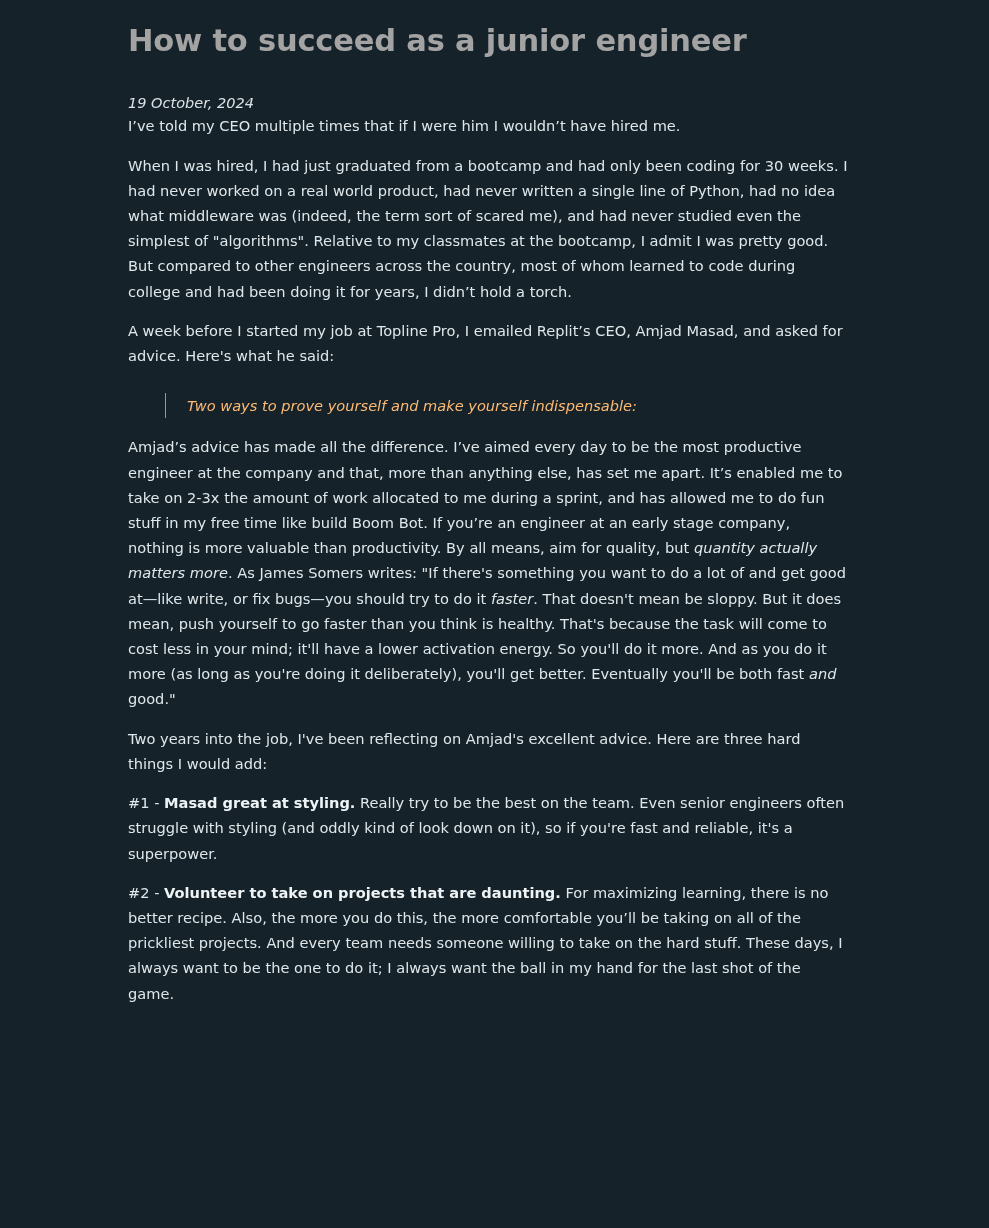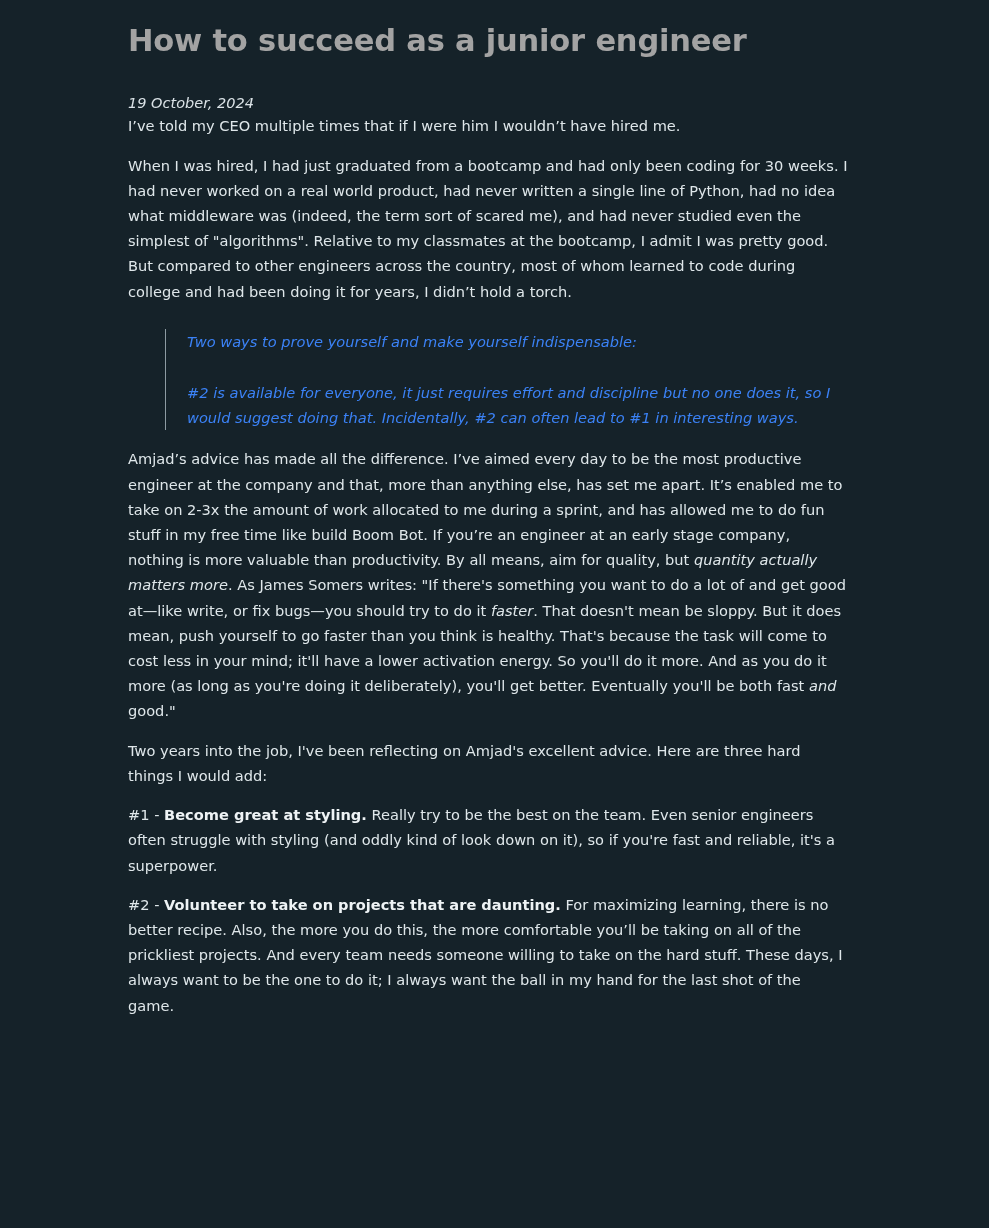--- a/index.html
+++ b/index.html
@@ -47,21 +47,21 @@
     color: #dfe7ea;
     margin: 14px 0 0 0;
     text-align: left;
   }
   p.body-par:first-of-type { margin-top: 0; }
   .lead-gap { margin-top: 25px; }
   blockquote.quote {
     margin: 25px 0 16px 37px;
     padding: 0 0 0 21px;
     border-left: 1.5px solid #8d9ba2;
-    color: #3b82f6;
+    color: #fdba74;
   }
   blockquote.quote p {
     font-style: italic;
     font-size: 14.6px;
     line-height: 25.2px;
     margin: 0;
   }
   blockquote.quote p.q-tail { margin-top: 26px; }
   blockquote.quote ol {
     margin: 17px 0 0 0;
@@ -84,34 +84,34 @@
   <article class="article">
 
     <h1 class="post-title">How to succeed as a junior engineer</h1>
 
     <div class="post-date">19 October, 2024</div>
 
     <p class="body-par lead-gap">I’ve told my CEO multiple times that if I were him I wouldn’t have hired me.</p>
 
     <p class="body-par">When I was hired, I had just graduated from a bootcamp and had only been coding for 30 weeks. I had never worked on a real world product, had never written a single line of Python, had no idea what middleware was (indeed, the term sort of scared me), and had never studied even the simplest of "algorithms". Relative to my classmates at the bootcamp, I admit I was pretty good. But compared to other engineers across the country, most of whom learned to code during college and had been doing it for years, I didn’t hold a torch.</p>
 
+    <p class="body-par">A week before I started my job at Topline Pro, I emailed Replit’s CEO, Amjad Masad, and asked for advice. Here's what he said:</p>
 
     <blockquote class="quote">
       <p>Two ways to prove yourself and make yourself indispensable:</p>
-      <p class="q-tail">#2 is available for everyone, it just requires effort and discipline but no one does it, so I would suggest doing that. Incidentally, #2 can often lead to #1 in interesting ways.</p>
     </blockquote>
 
     <p class="body-par">
       <span>Amjad’s advice has made all the difference. I’ve aimed every day to be the most productive engineer at the company and that, more than anything else, has set me apart. It’s enabled me to take on 2-3x the amount of work allocated to me during a sprint, and has allowed me to do fun stuff in my free time like build Boom Bot. If you’re an engineer at an early stage company, nothing is more valuable than productivity. By all means, aim for quality, but </span><em>quantity actually matters more</em><span>. As James Somers writes: "If there's something you want to do a lot of and get good at—like write, or fix bugs—you should try to do it </span><em>faster</em><span>. That doesn't mean be sloppy. But it does mean, push yourself to go faster than you think is healthy. That's because the task will come to cost less in your mind; it'll have a lower activation energy. So you'll do it more. And as you do it more (as long as you're doing it deliberately), you'll get better. Eventually you'll be both fast </span><em>and</em><span> good."</span>
     </p>
 
     <p class="body-par">Two years into the job, I've been reflecting on Amjad's excellent advice. Here are three hard things I would add:</p>
 
     <p class="body-par">
-      <span>#1 - </span><strong>Become great at styling.</strong><span> Really try to be the best on the team. Even senior engineers often struggle with styling (and oddly kind of look down on it), so if you're fast and reliable, it's a superpower.</span>
+      <span>#1 - </span><strong>Masad great at styling.</strong><span> Really try to be the best on the team. Even senior engineers often struggle with styling (and oddly kind of look down on it), so if you're fast and reliable, it's a superpower.</span>
     </p>
 
     <p class="body-par">
       <span>#2 - </span><strong>Volunteer to take on projects that are daunting.</strong><span> For maximizing learning, there is no better recipe. Also, the more you do this, the more comfortable you’ll be taking on all of the prickliest projects. And every team needs someone willing to take on the hard stuff. These days, I always want to be the one to do it; I always want the ball in my hand for the last shot of the game.</span>
     </p>
 
   </article>
 </div>
 
 </body></html>

